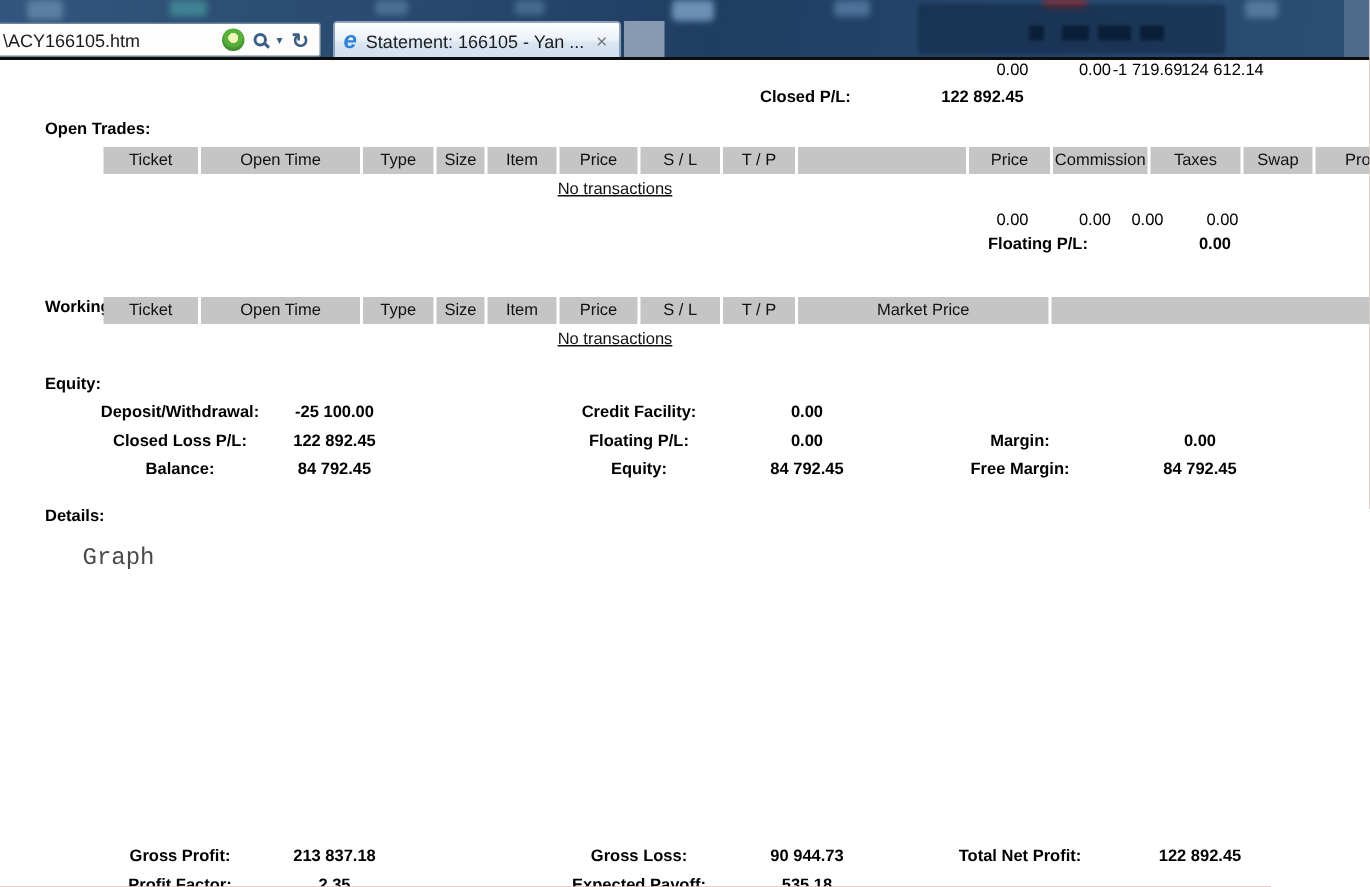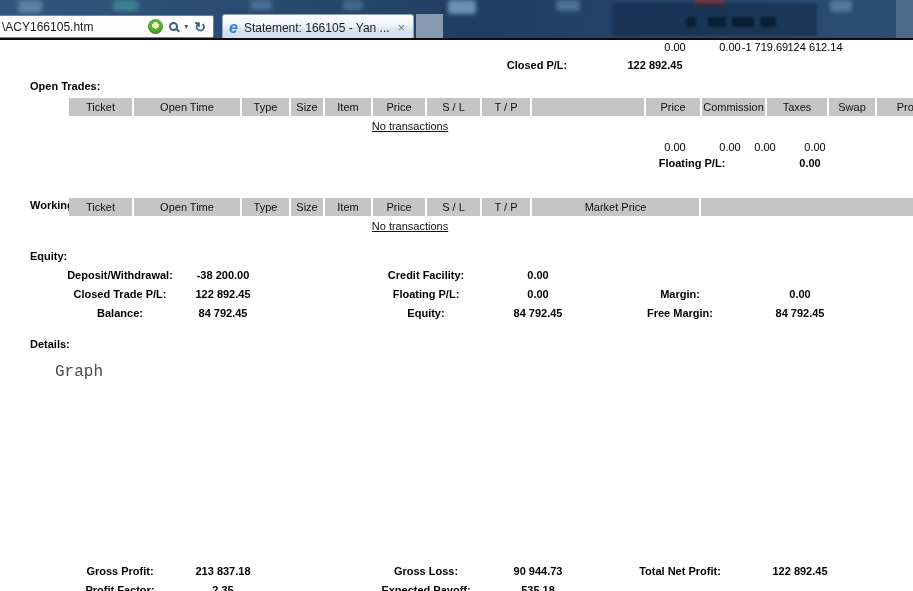--- a/index.html
+++ b/index.html
@@ -179,28 +179,28 @@
       <span class="th cw6">S / L</span>
       <span class="th cw7">T / P</span>
       <span class="th cwMP">Market Price</span>
       <span class="th cwBL"></span>
     </div>
     <div class="no-trans" style="top:180px;">No transactions</div>
 
     <div class="sec-title" style="top:210px;">Equity:</div>
     <div class="abs bold" style="top:229px;height:14px;width:913px;">
       <span class="rr s-l1">Deposit/Withdrawal:</span>
-      <span class="rr s-v1">-38 200.00</span>
+      <span class="rr s-v1">-25 100.00</span>
       <span class="rr s-l2">Credit Facility:</span>
       <span class="rr s-v2">0.00</span>
       <span class="rr s-l3"></span>
       <span class="rr s-v3"></span>
     </div>
     <div class="abs bold" style="top:248px;height:14px;width:913px;">
-      <span class="rr s-l1">Closed Trade P/L:</span>
+      <span class="rr s-l1">Closed Loss P/L:</span>
       <span class="rr s-v1">122 892.45</span>
       <span class="rr s-l2">Floating P/L:</span>
       <span class="rr s-v2">0.00</span>
       <span class="rr s-l3">Margin:</span>
       <span class="rr s-v3">0.00</span>
     </div>
     <div class="abs bold" style="top:267px;height:14px;width:913px;">
       <span class="rr s-l1">Balance:</span>
       <span class="rr s-v1">84 792.45</span>
       <span class="rr s-l2">Equity:</span>

